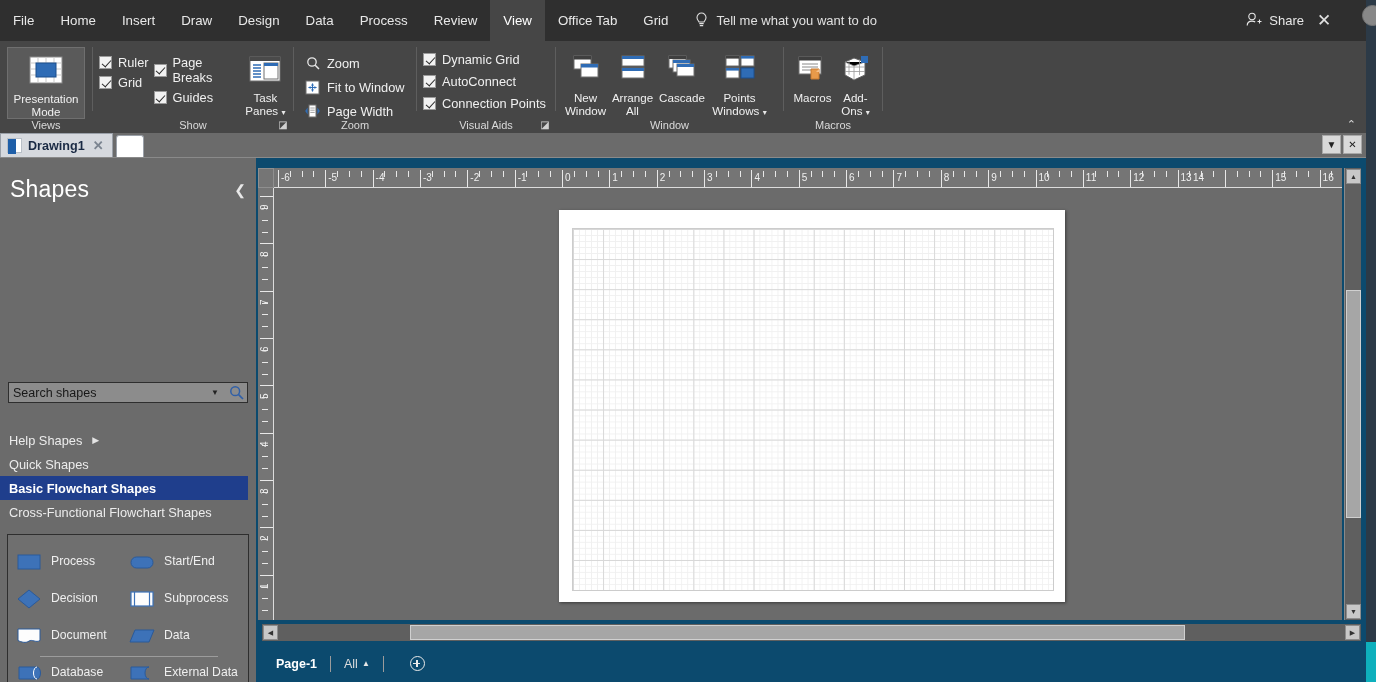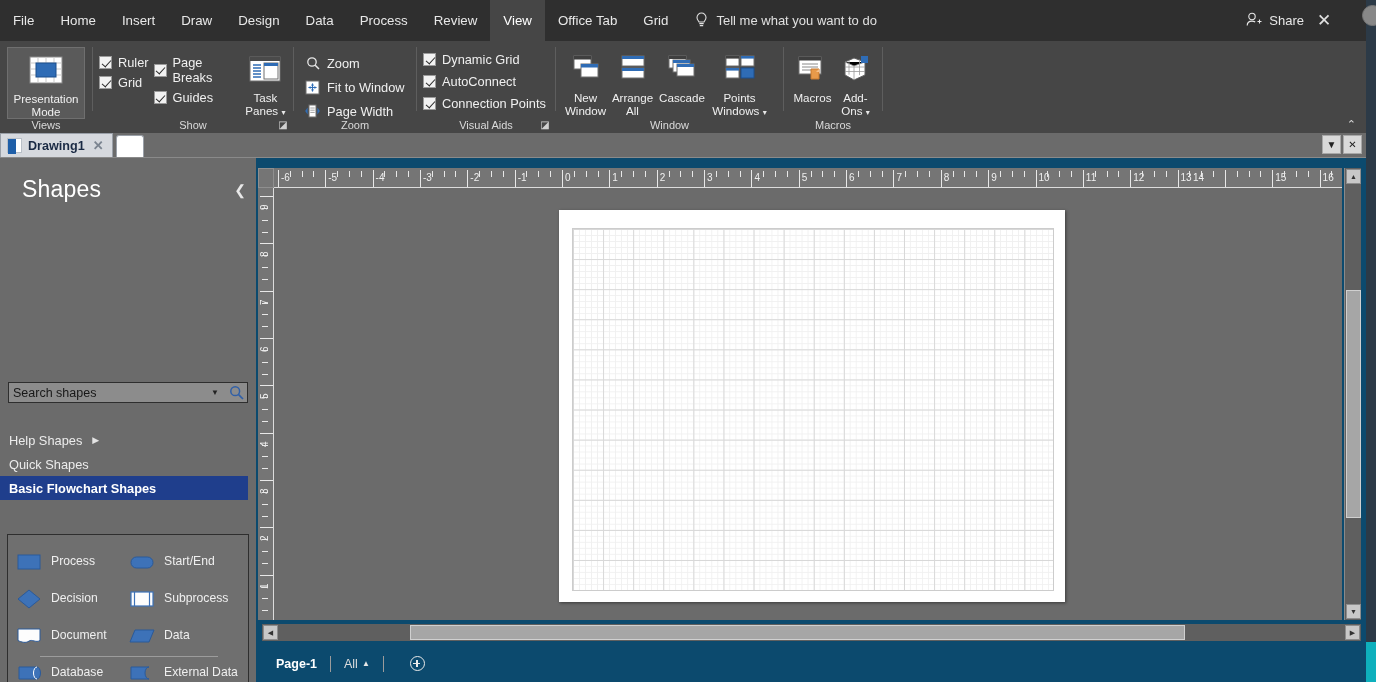--- a/index.html
+++ b/index.html
@@ -131,21 +131,21 @@
     display: flex; align-items: center; justify-content: center; font-size: 10px; color: #222;
   }
 
   
   .shapes-pane {
     position: absolute; left: 0; top: 158px; width: 256px; height: 524px;
     background: #6b6b6b;
   }
   .shapes-title {
     position: absolute; left: 10px; top: 18px; color: #ffffff;
-    font-size: 23px; letter-spacing: .2px; margin-left: 12px;
+    font-size: 23px; letter-spacing: .2px;
   }
   .pane-collapse {
     position: absolute; right: 10px; top: 24px; color: #e8e8e8; font-size: 14px;
   }
   .search-wrap {
     position: absolute; left: 8px; top: 224px; width: 240px; height: 21px;
     background: #8c8c8c; border: 1px solid #2e2e2e; display: flex; align-items: center;
   }
   .search-input {
     flex: 1; background: transparent; border: none; outline: none;
@@ -582,20 +582,23 @@
     <div class="cat-list">
       <div class="cat-item">
         <span>Help Shapes</span>
         <span class="cat-arrow">▶</span>
       </div>
       <div class="cat-item">
         <span>Quick Shapes</span>
       </div>
       <div class="cat-item active">
         <span>Basic Flowchart Shapes</span>
+      </div>
+      <div class="cat-item">
+        <span>Cross-Functional Flowchart Shapes</span>
       </div>
     </div>
 
     <div class="stencil">
       <div class="stencil-sep"></div>
       <div class="stencil-grid">
 
         <div class="shape-item">
           <span class="sh-glyph">
             <svg width="26" height="20" viewBox="0 0 26 20">

